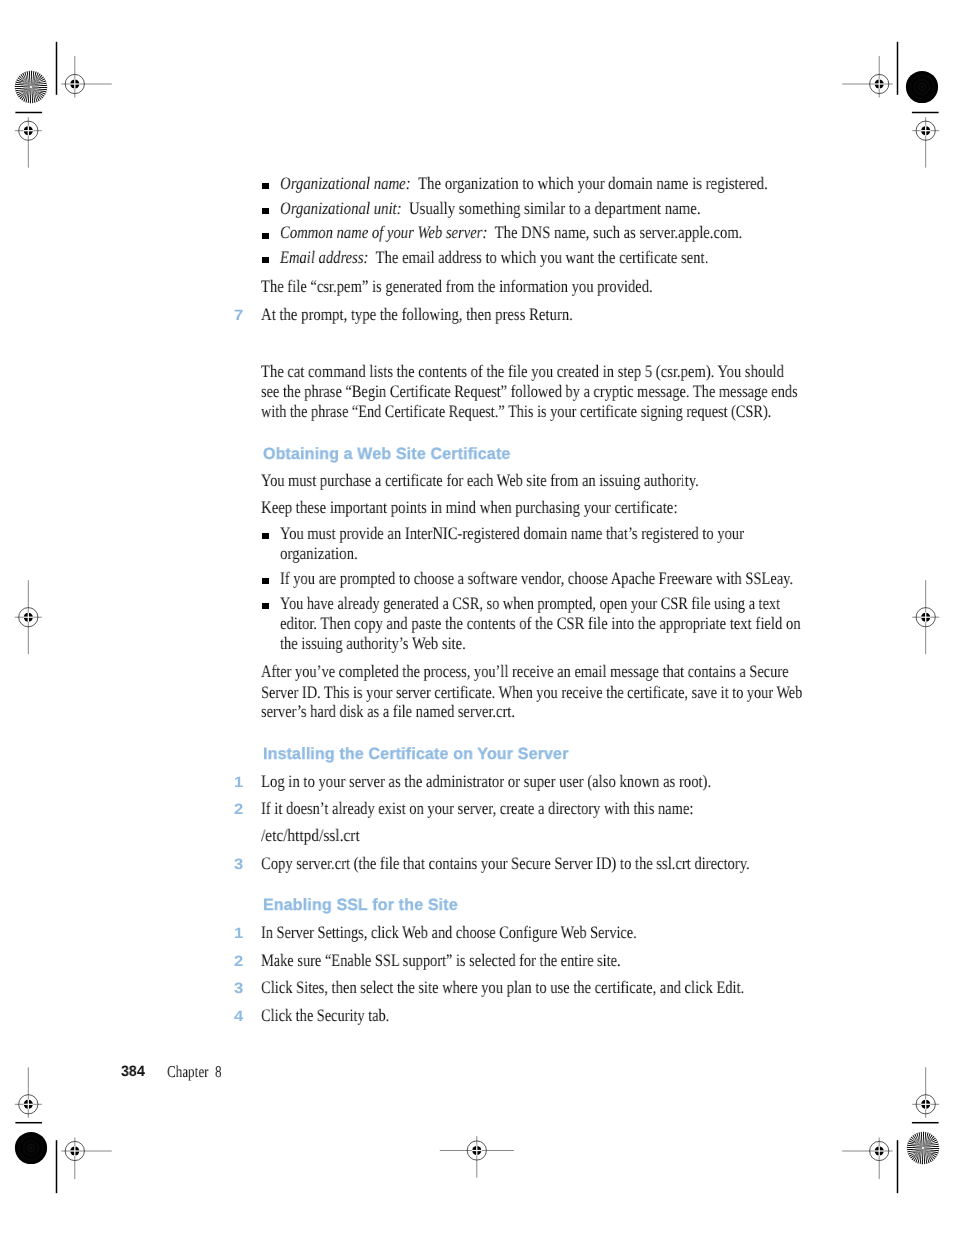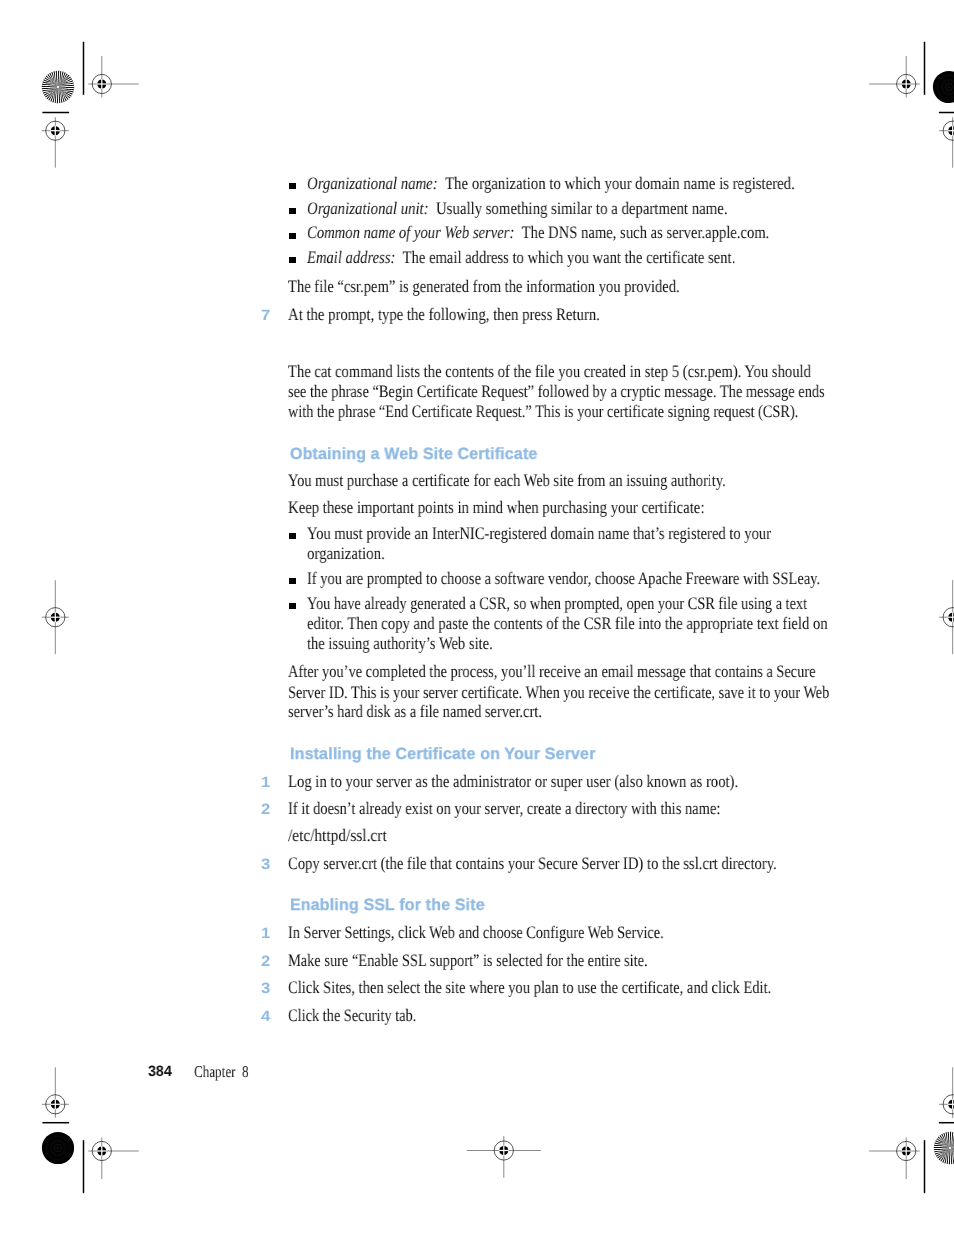--- a/index.html
+++ b/index.html
@@ -1,20 +1,20 @@
 <!DOCTYPE html>
 <html><head>
 <meta charset="utf-8">
 <title>Printed manual page</title>
 <style>
 html,body{margin:0;padding:0;}
 body{width:954px;height:1235px;background:#ffffff;position:relative;overflow:hidden;
      font-family:"Liberation Serif",serif;color:#000;
      -webkit-font-smoothing:antialiased;text-rendering:geometricPrecision;}
-#page{position:absolute;left:0;top:0;width:830px;height:1235px;background:#ffffff;margin-left:27px;}
+#page{position:absolute;left:0;top:0;width:830px;height:1235px;background:#ffffff;}
 #marks{position:absolute;left:0;top:0;width:954px;height:1235px;}
 #text{position:absolute;left:0;top:0;width:954px;height:1235px;}
 
 .tx{position:absolute;will-change:transform;transform-origin:0 0;transform:scaleX(0.8365) translateZ(0);
     font-size:17.5px;line-height:19.5px;color:#141414;white-space:nowrap;
     font-family:"Liberation Serif",serif;}
 .tx i{font-style:italic;}
 .bul{position:absolute;width:6.6px;height:6.1px;background:#000;}
 .stepno{position:absolute;will-change:transform;font-family:"Liberation Sans",sans-serif;font-weight:bold;
         font-size:14.9px;color:#8fbae2;transform-origin:0 0;transform:scaleX(1.12) translateZ(0);

